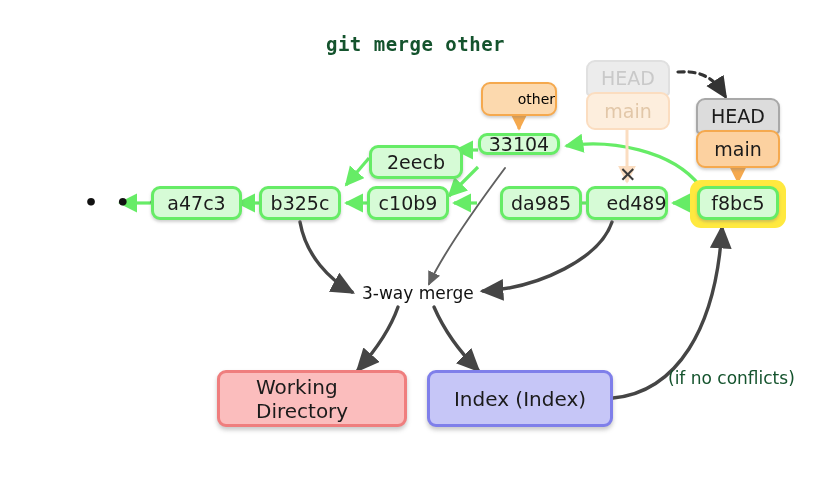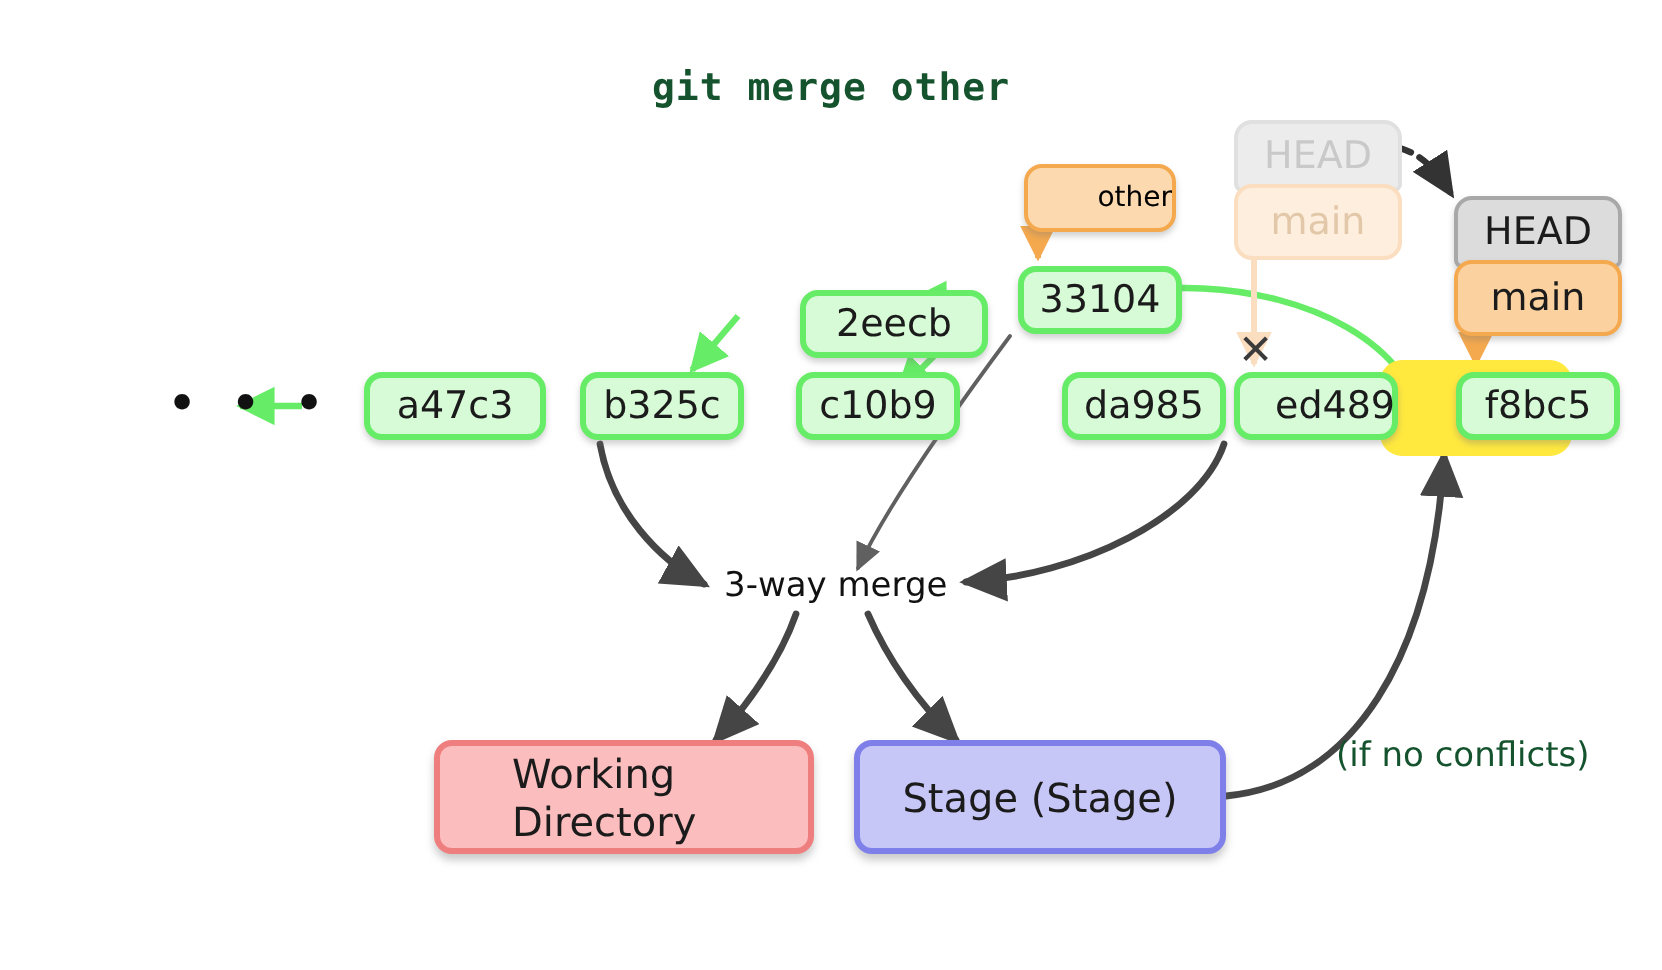--- a/index.html
+++ b/index.html
@@ -24,21 +24,20 @@
     height: 485px;
     pointer-events: none;
   }
   .node {
     position: absolute;
     box-sizing: border-box;
     display: flex;
     align-items: center;
     justify-content: center;
     white-space: nowrap;
-    margin-left: 31px;
   }
   
   .commit {
     background: #d6fbd6;
     border: 3px solid #66ec66;
     border-radius: 9px;
     color: #1b1b1b;
     font-size: 19px;
     box-shadow: 0 2px 3px rgba(120,120,120,0.35);
   }
@@ -235,21 +234,21 @@
   </div>
   <div class="node commit" style="left:586px; top:186px; width:82px; height:34px;padding-left:19px;">
     <span>ed489</span>
   </div>
   <div class="node commit" style="left:697px; top:186px; width:82px; height:34px;">
     <span>f8bc5</span>
   </div>
   <div class="node commit" style="left:369px; top:145px; width:94px; height:34px;align-items:center;">
     <span>2eecb</span>
   </div>
-  <div class="node commit" style="left:478px; top:133px; width:82px; height:34px;">
+  <div class="node commit" style="left:478px; top:133px; width:82px; height:22px;">
     <span>33104</span>
   </div>
 
   <div class="node ref-orange" style="left:481px; top:82px; width:76px; height:34px;">
     <span>other</span>
   </div>
 
   <div class="node ghost-gray" style="left:586px; top:60px; width:84px; height:36px;">
     <span>HEAD</span>
   </div>
@@ -265,18 +264,18 @@
   </div>
 
   <div class="xmark" style="left:619px; top:163px;">✕</div>
 
   <div class="merge-label" style="left:362px; top:283px;">3-way merge</div>
 
   <div class="area-box area-work" style="left:217px; top:370px; width:190px; height:57px;padding-left:36px;">
     <span>Working Directory</span>
   </div>
   <div class="area-box area-stage" style="left:427px; top:370px; width:186px; height:57px;">
-    <span>Stage (Stage)</span>
+    <span>Index (Index)</span>
   </div>
 
   <div class="cond-label" style="left:668px; top:368px;">(if no conflicts)</div>
 
 </div>
 
 </body></html>

